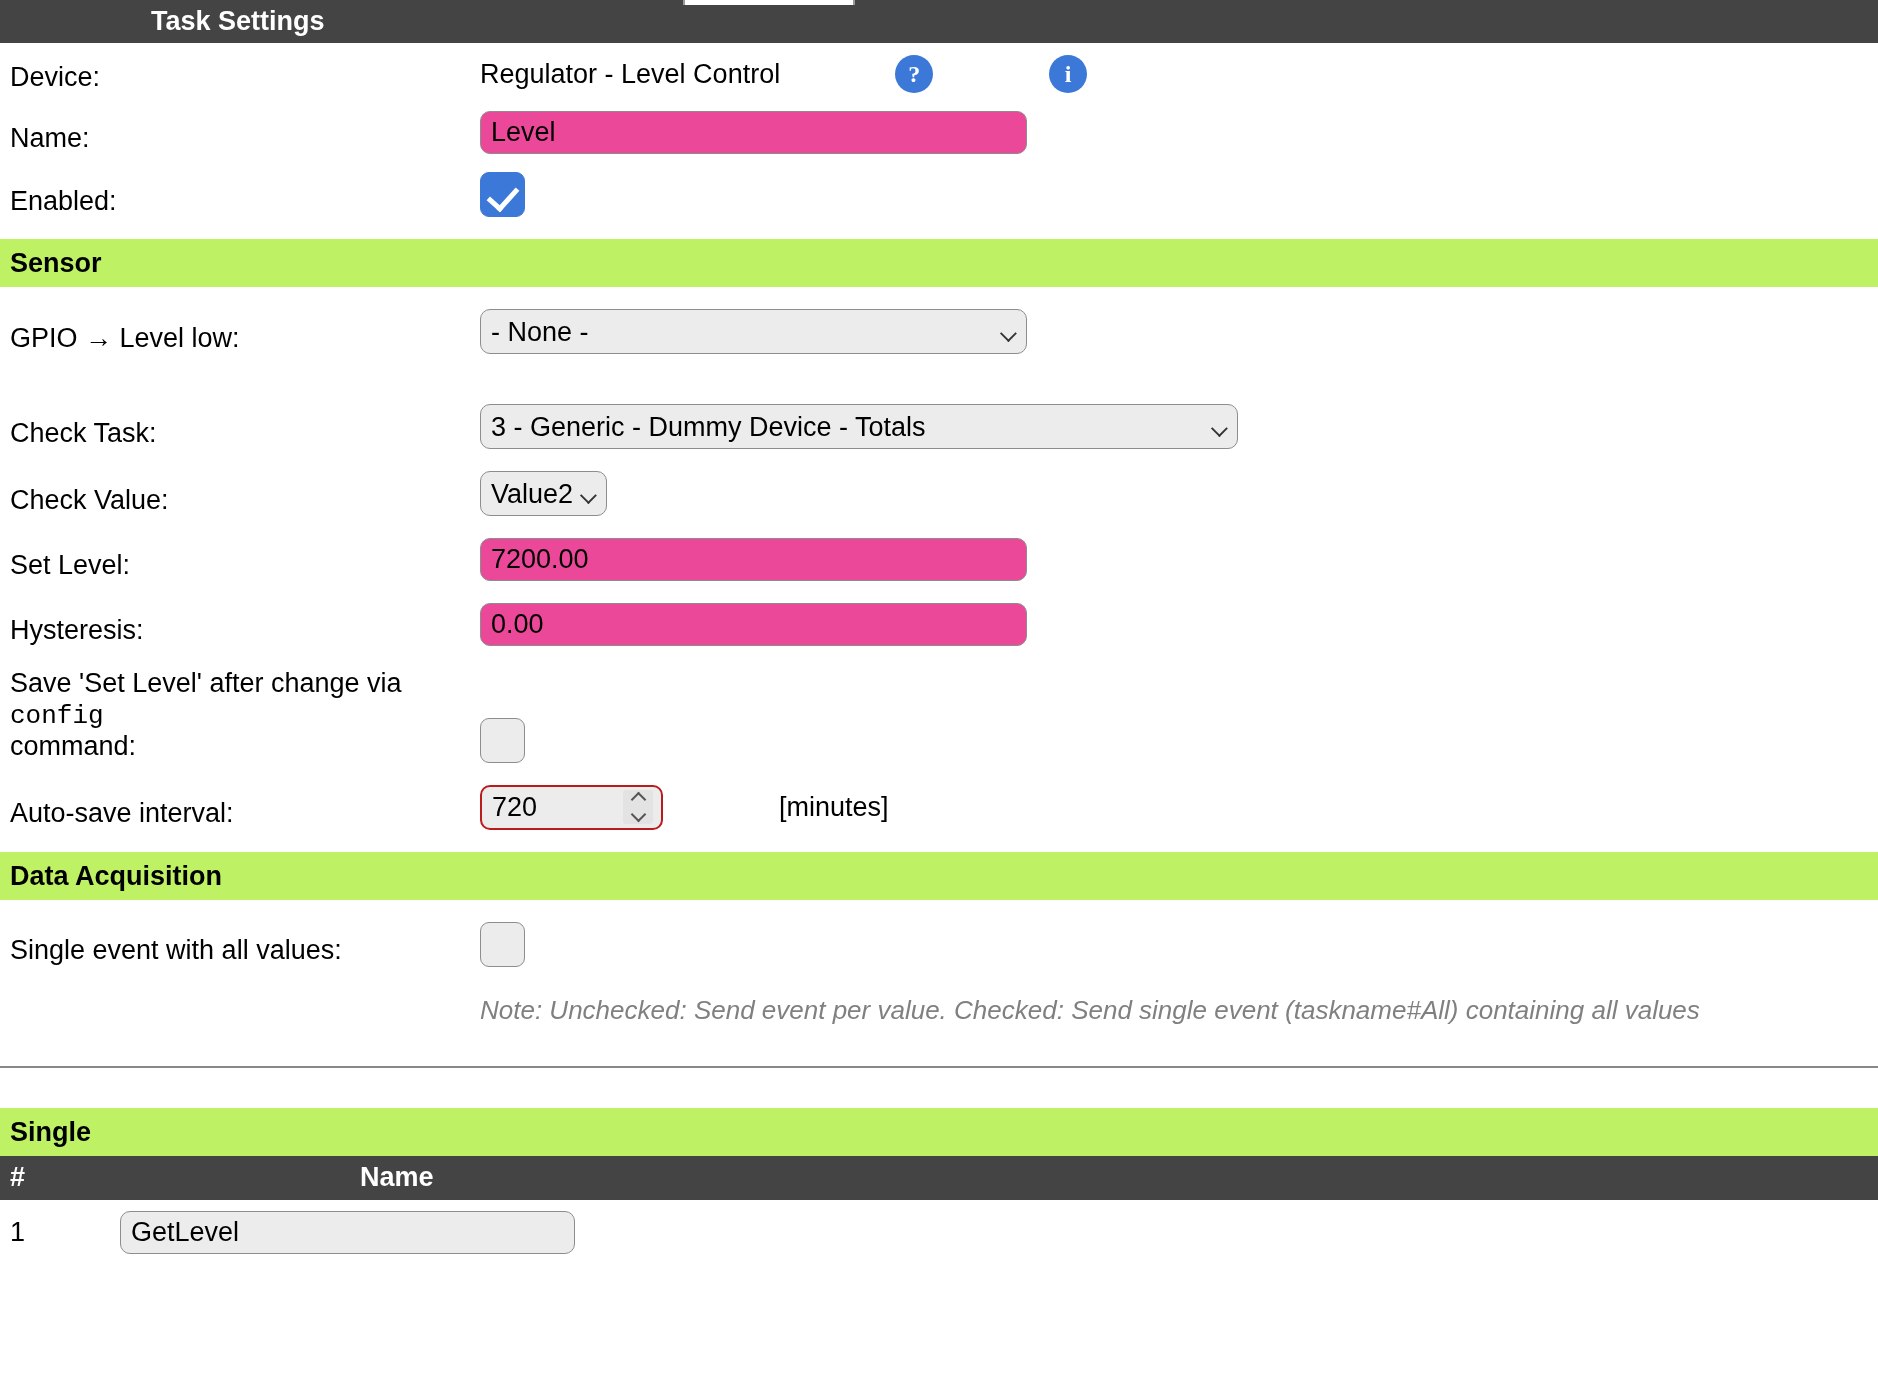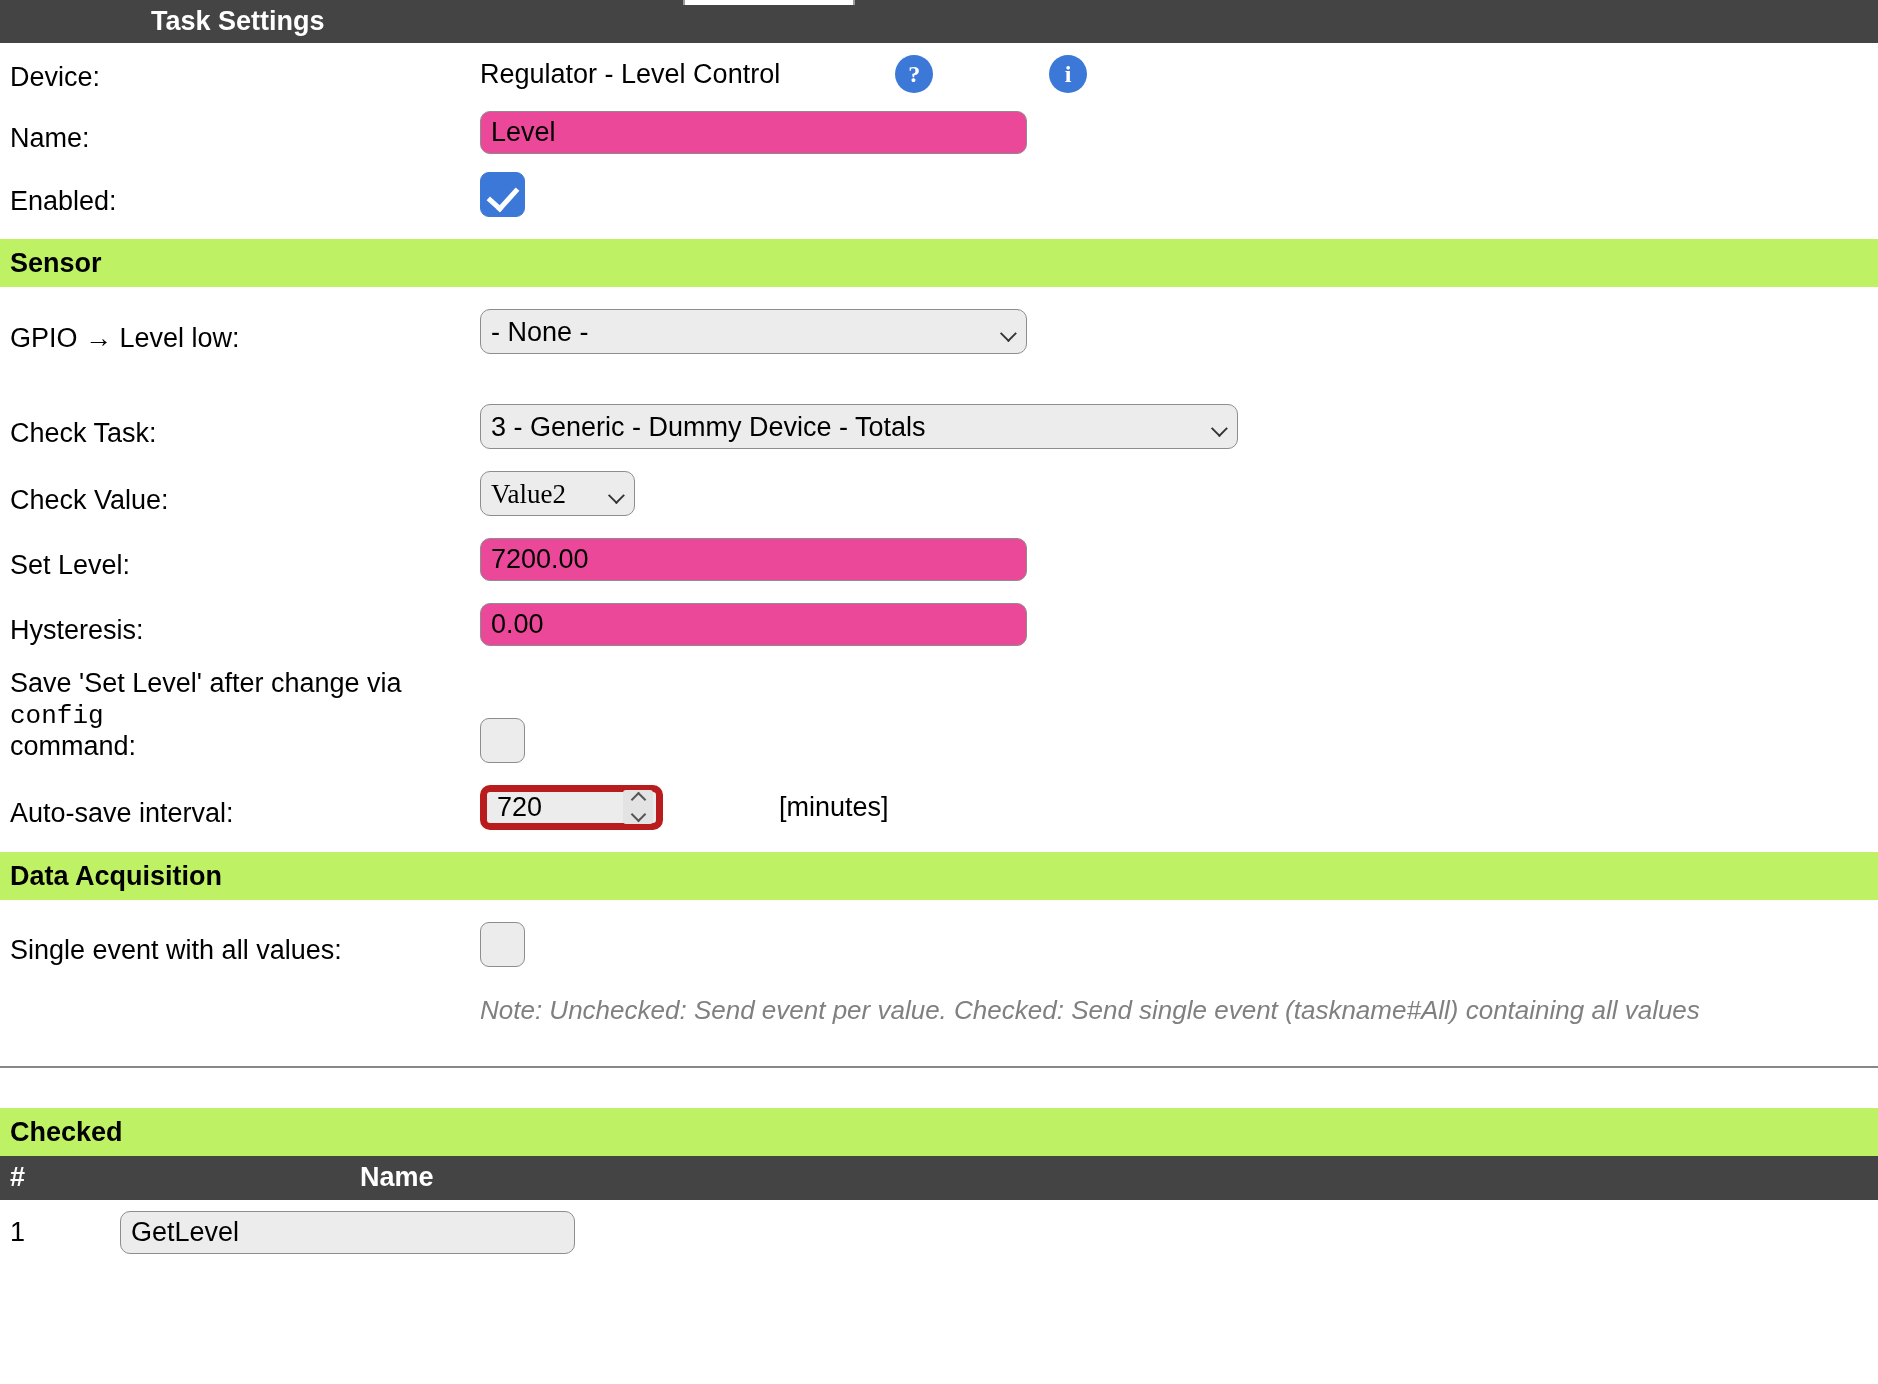--- a/index.html
+++ b/index.html
@@ -123,29 +123,29 @@
     margin-top: -3px;
     width: 10px;
     height: 10px;
     border-right: 2px solid #333;
     border-bottom: 2px solid #333;
     transform: rotate(45deg) translateY(-2px);
     pointer-events: none;
   }
   .sel-none   { width: 547px; }
   .sel-task   { width: 758px; }
-  .sel-value  { width: 155px; font-family: Liberation Serif, serif; }
+  .sel-value  { width: 127px; }
 
   .num-wrap {
     position: relative;
     display: inline-block;
   }
   .num {
     background: #ececec;
-    border: 7px solid #b91c1c;
+    border: 2px solid #b91c1c;
     border-radius: 10px;
     height: 45px;
     width: 183px;
     font-size: 27px;
     font-family: "Liberation Sans", sans-serif;
     color: #000000;
     padding: 0 44px 0 10px;
     outline: none;
     -moz-appearance: textfield;
     appearance: textfield;
@@ -423,21 +423,21 @@
       <span class="note">Note: Unchecked: Send event per value. Checked: Send single event (taskname#All) containing all values</span>
     </div>
   </div>
 
   <div class="sp-40"></div>
 
   <hr class="hr">
 
   <div class="sp-40"></div>
 
-  <div class="bar-grey">Checked</div>
+  <div class="bar-grey">Single</div>
 
   <table class="vt">
     <thead>
       <tr>
         <th class="c-num">#</th>
         <th class="c-name">Name</th>
       </tr>
     </thead>
     <tbody>
       <tr>

